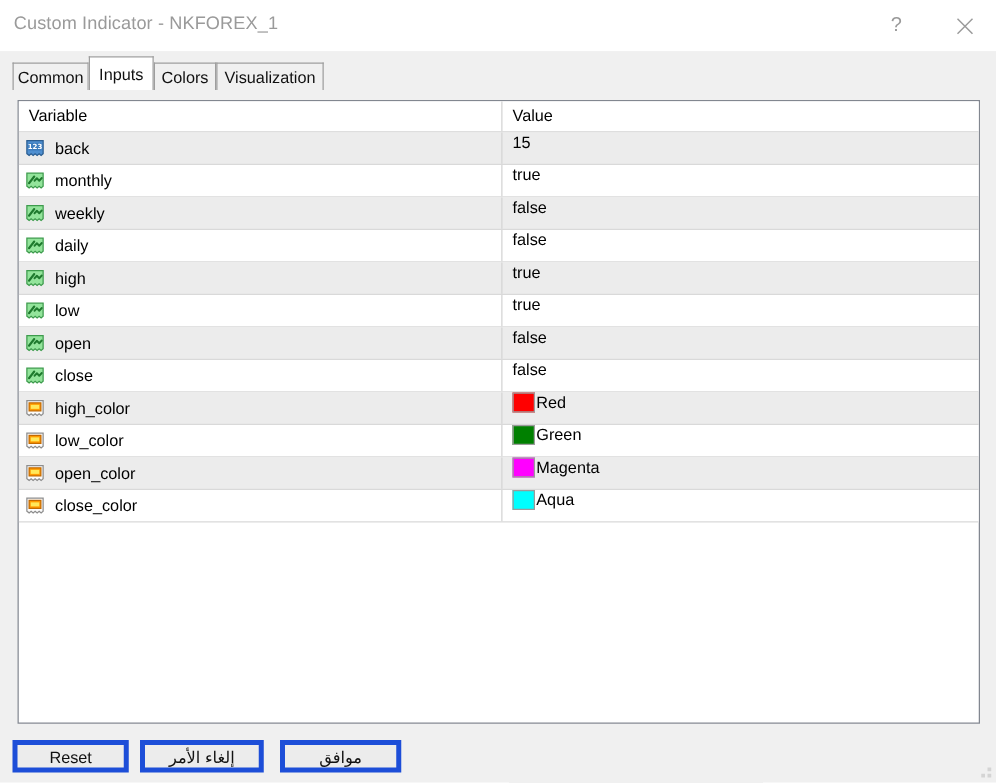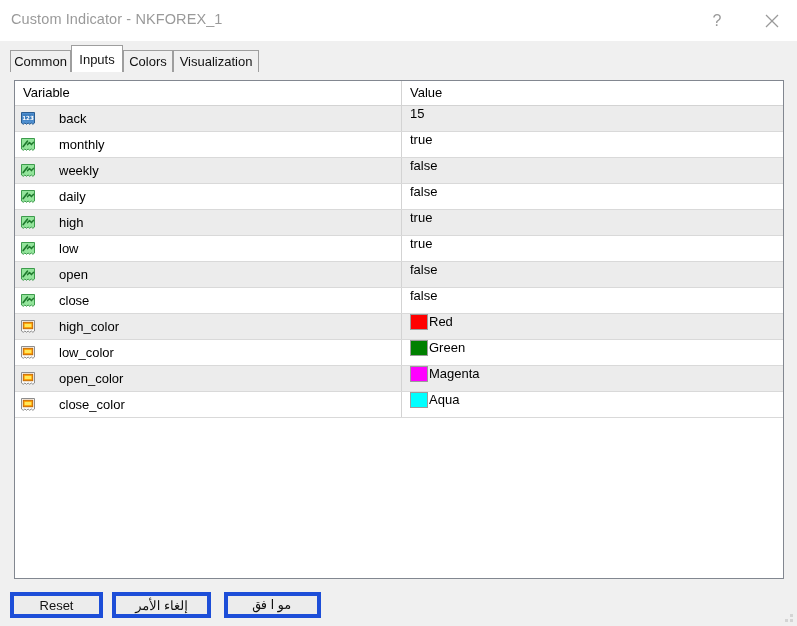--- a/index.html
+++ b/index.html
@@ -144,21 +144,21 @@
     left: 386px; top: 0;
     width: 382px;
     height: 25px;
     display: flex;
     align-items: flex-start;
     padding-left: 8px;
     box-sizing: border-box;
     border-left: 1px solid #d3d3d3;
   }
   .var-label {
-    margin-left: 22px;
+    margin-left: 7px;
     font-size: 13px;
     color: #000;
     white-space: nowrap;
   }
   .val-text {
     font-size: 13px;
     color: #000;
     white-space: nowrap;
   }
 
@@ -194,21 +194,21 @@
     color: #111;
     display: flex;
     align-items: center;
     justify-content: center;
     cursor: default;
     user-select: none;
     white-space: nowrap;
   }
   .btn.reset  { left: 10px;  width: 93px; }
   .btn.cancel { left: 112px; width: 99px; }
-  .btn.ok     { left: 224px; width: 97px; font-family: Liberation Mono, monospace; }
+  .btn.ok     { left: 224px; width: 97px; }
 
   
   .grip {
     position: absolute;
     right: 3px;
     bottom: 3px;
     width: 13px;
     height: 13px;
   }
   .grip i {

